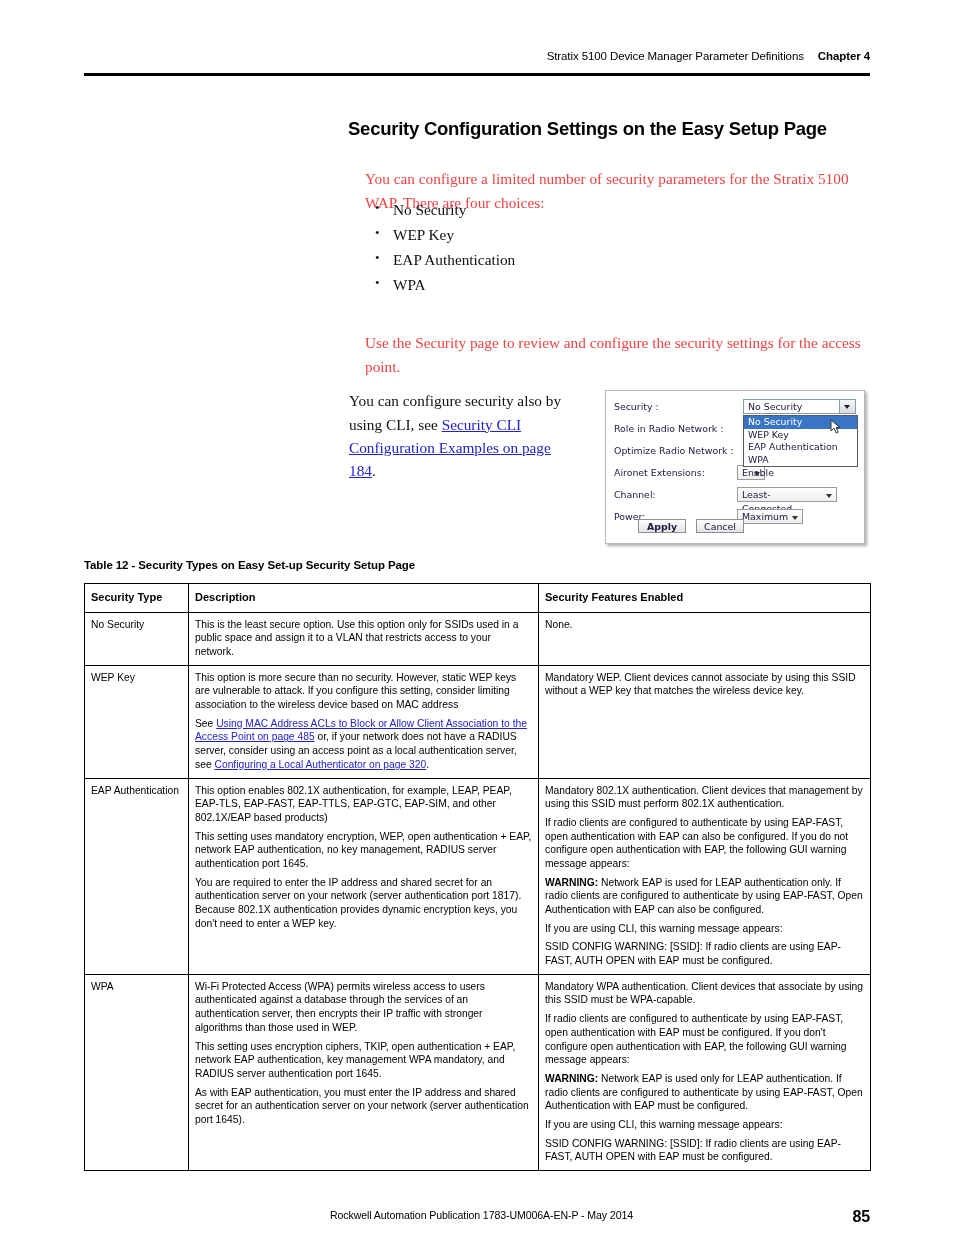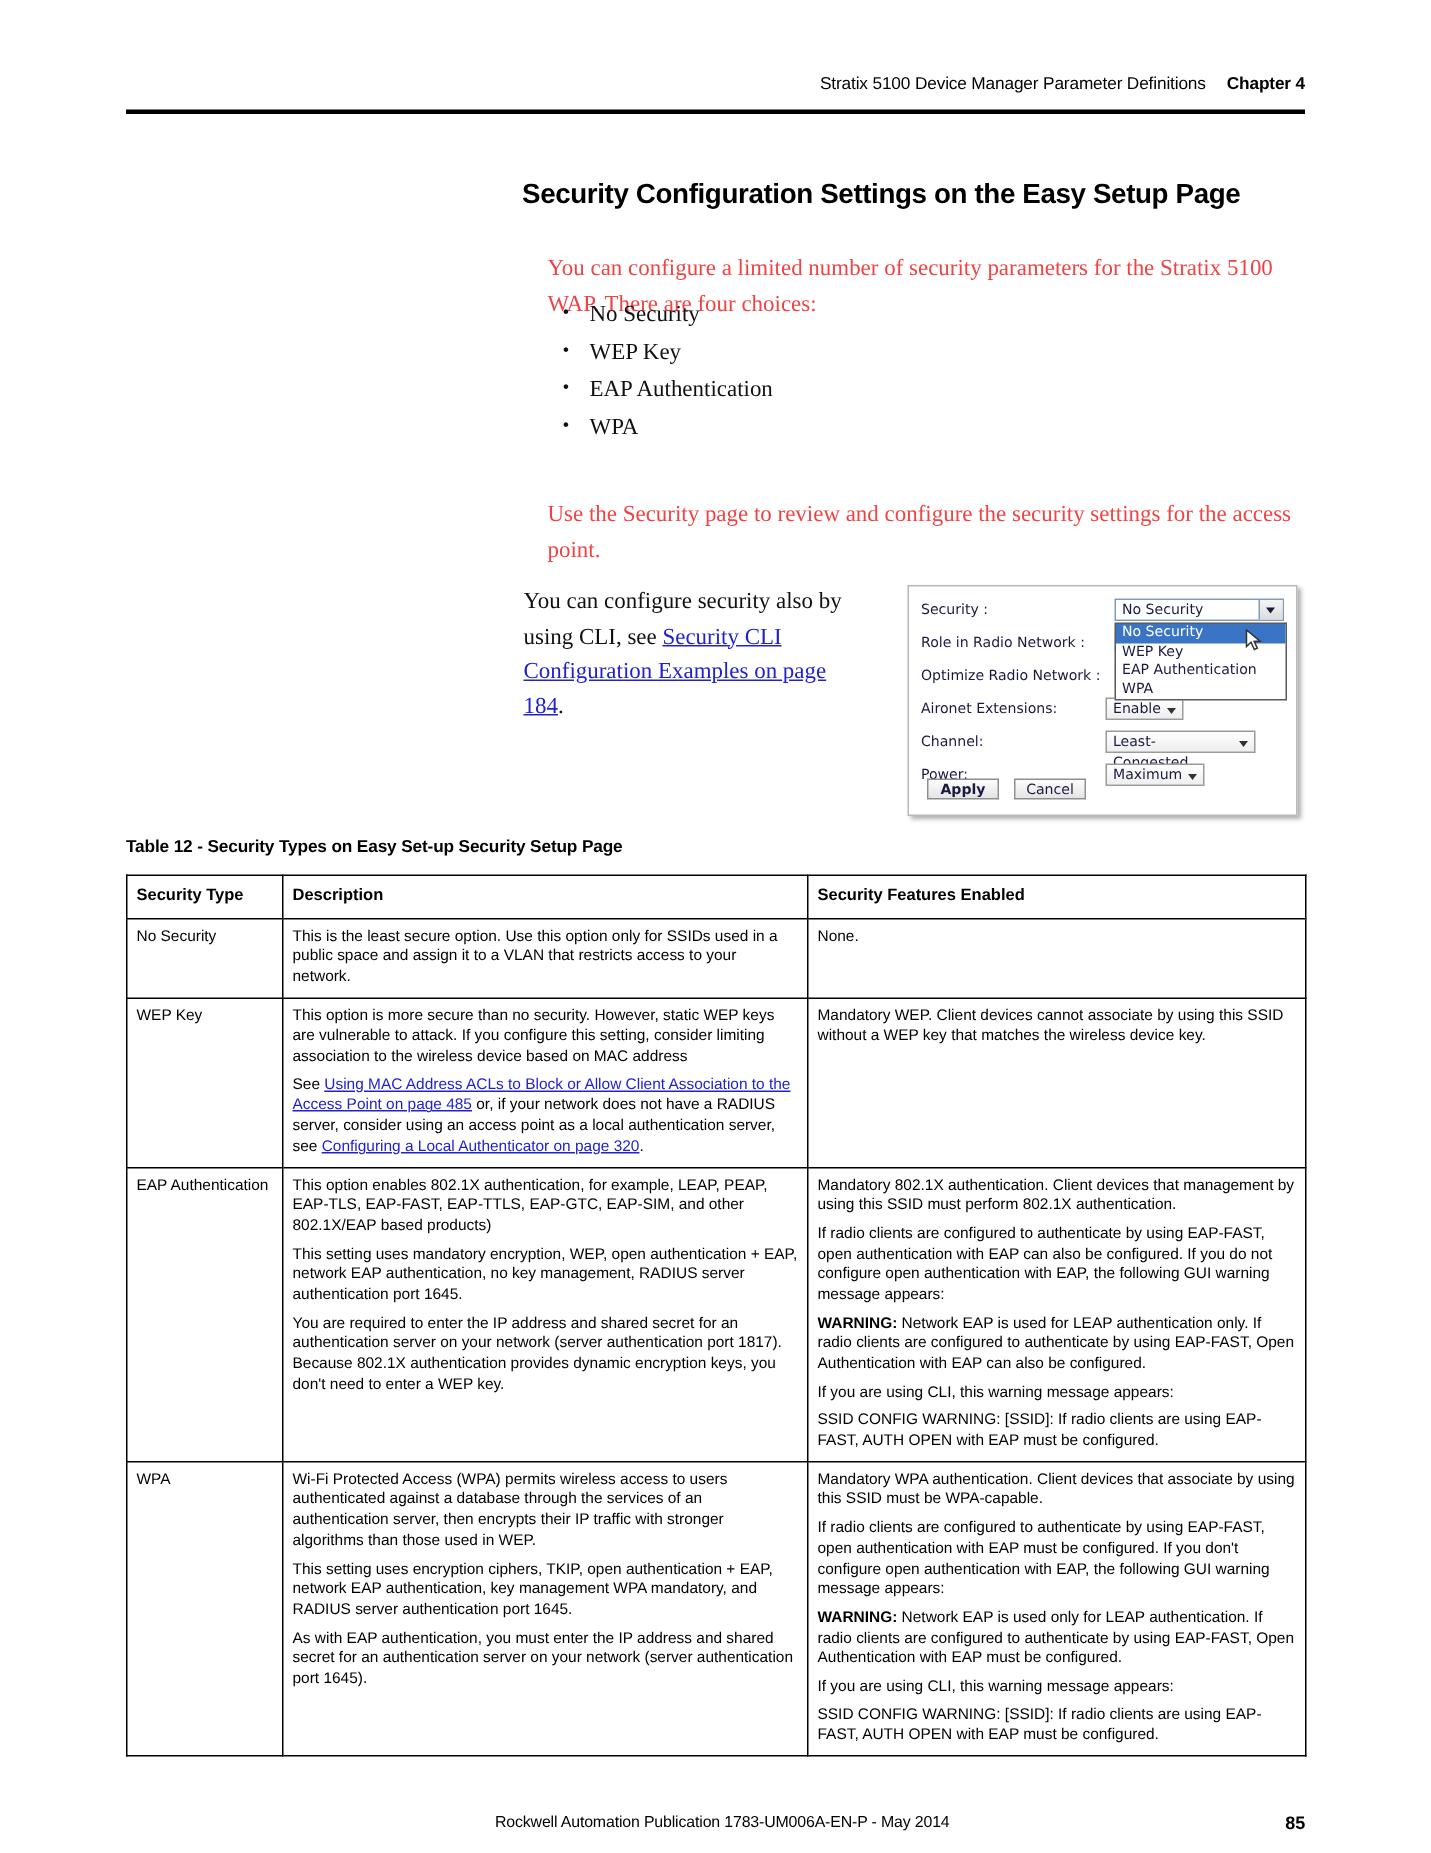--- a/index.html
+++ b/index.html
@@ -212,20 +212,21 @@
     top: 128px;
     height: 14px;
     line-height: 13px;
     box-sizing: border-box;
     background: linear-gradient(#fdfdfd, #e4e4e4);
     border: 1px solid #8e8e8e;
     font-size: 9.4px;
     font-weight: bold;
     text-align: center;
     color: #1a1a40;
+    margin-left: 20px;
   }
 
   
   .table-caption {
     position: absolute;
     left: 84px;
     top: 559px;
     font-size: 11.5px;
     font-weight: bold;
     letter-spacing: -0.1px;
@@ -271,21 +272,21 @@
     width: 540px;
     font-size: 10.6px;
     letter-spacing: -0.1px;
     margin-top: 32px;
   }
   .footer .pub { }
   .footer .pageno {
     position: absolute;
     right: 0;
     top: -1px;
-    font-size: 12px;
+    font-size: 16px;
     font-weight: bold;
   }
 </style>
 </head>
 <body>
 
 <div class="page-header">
   <span class="hdr-title">Stratix 5100 Device Manager Parameter Definitions</span><span class="hdr-chapter">Chapter 4</span>
 </div>
 <div class="header-rule"></div>
@@ -337,21 +338,21 @@
   <div class="ui-row" style="top:52px;">
     <span class="ui-label">Optimize Radio Network :</span>
   </div>
   <div class="ui-ctl" style="left:137px; top:52px; width:113px; overflow:hidden;">
     <span>D</span>
   </div>
 
   <div class="ui-row" style="top:74px;">
     <span class="ui-label">Aironet Extensions:</span>
   </div>
-  <div class="ui-ctl" style="left:131px; top:74px; width:52px;">
+  <div class="ui-ctl" style="left:131px; top:74px; width:28px;">
     <span>Enable</span>
     <span class="caret"></span>
   </div>
 
   <div class="ui-row" style="top:96px;">
     <span class="ui-label">Channel:</span>
   </div>
   <div class="ui-ctl" style="left:131px; top:96px; width:100px;">
     <span>Least-Congested</span>
     <span class="caret"></span>

